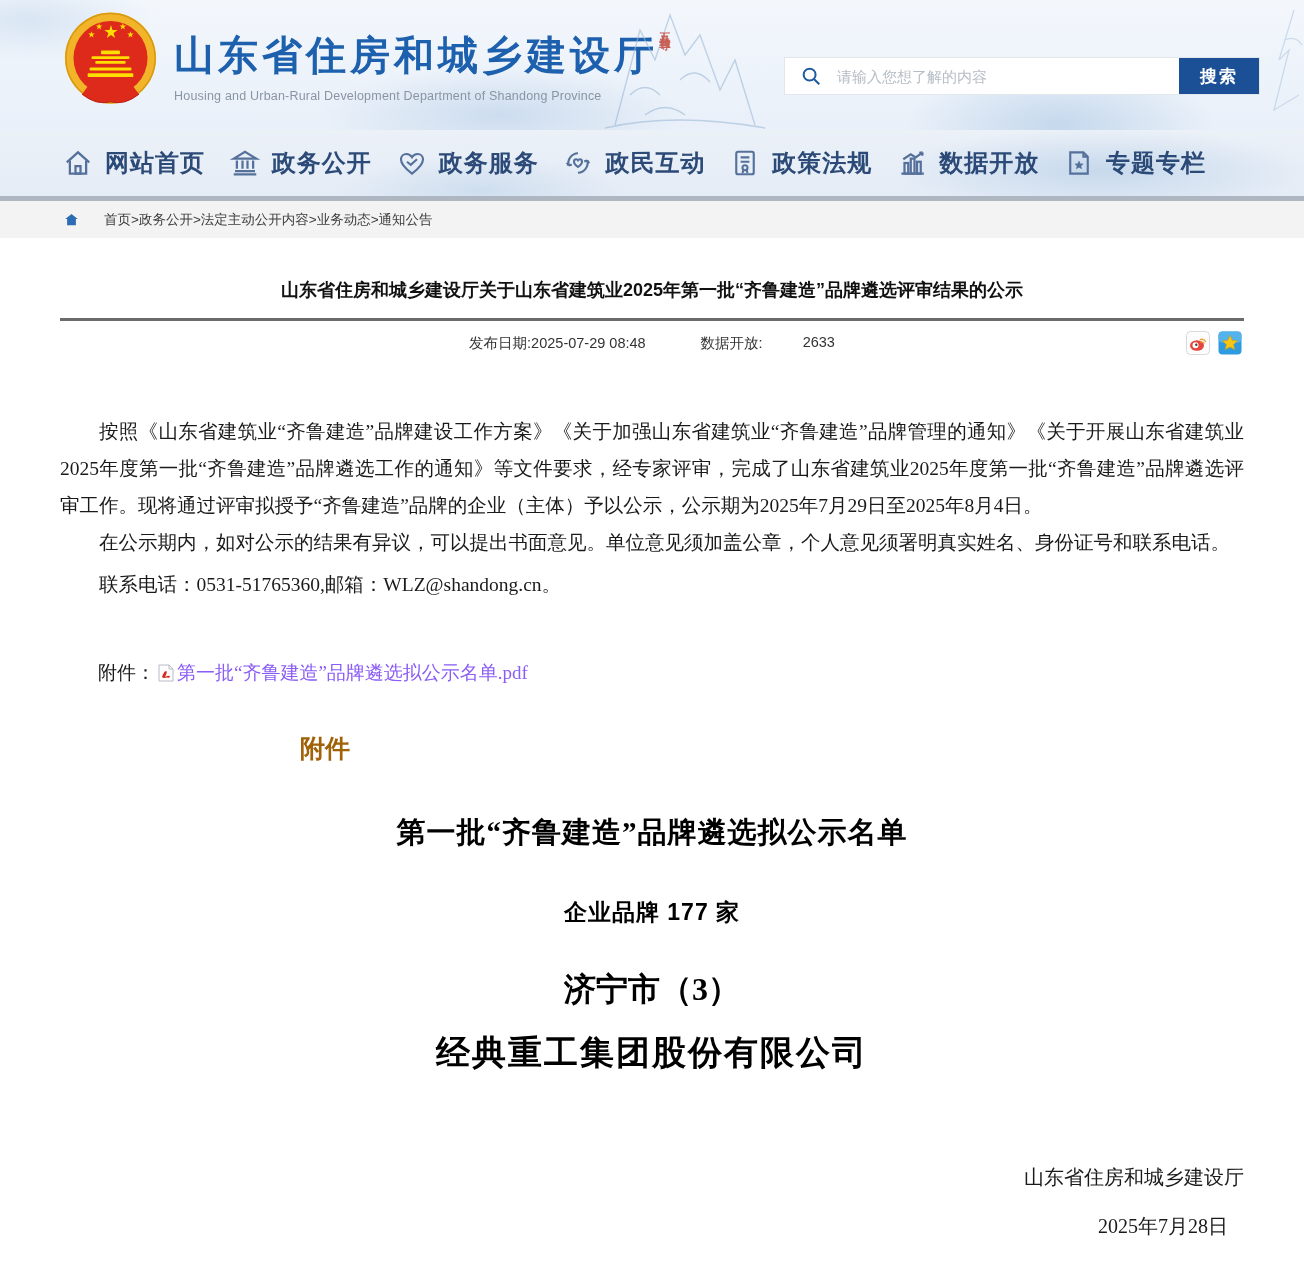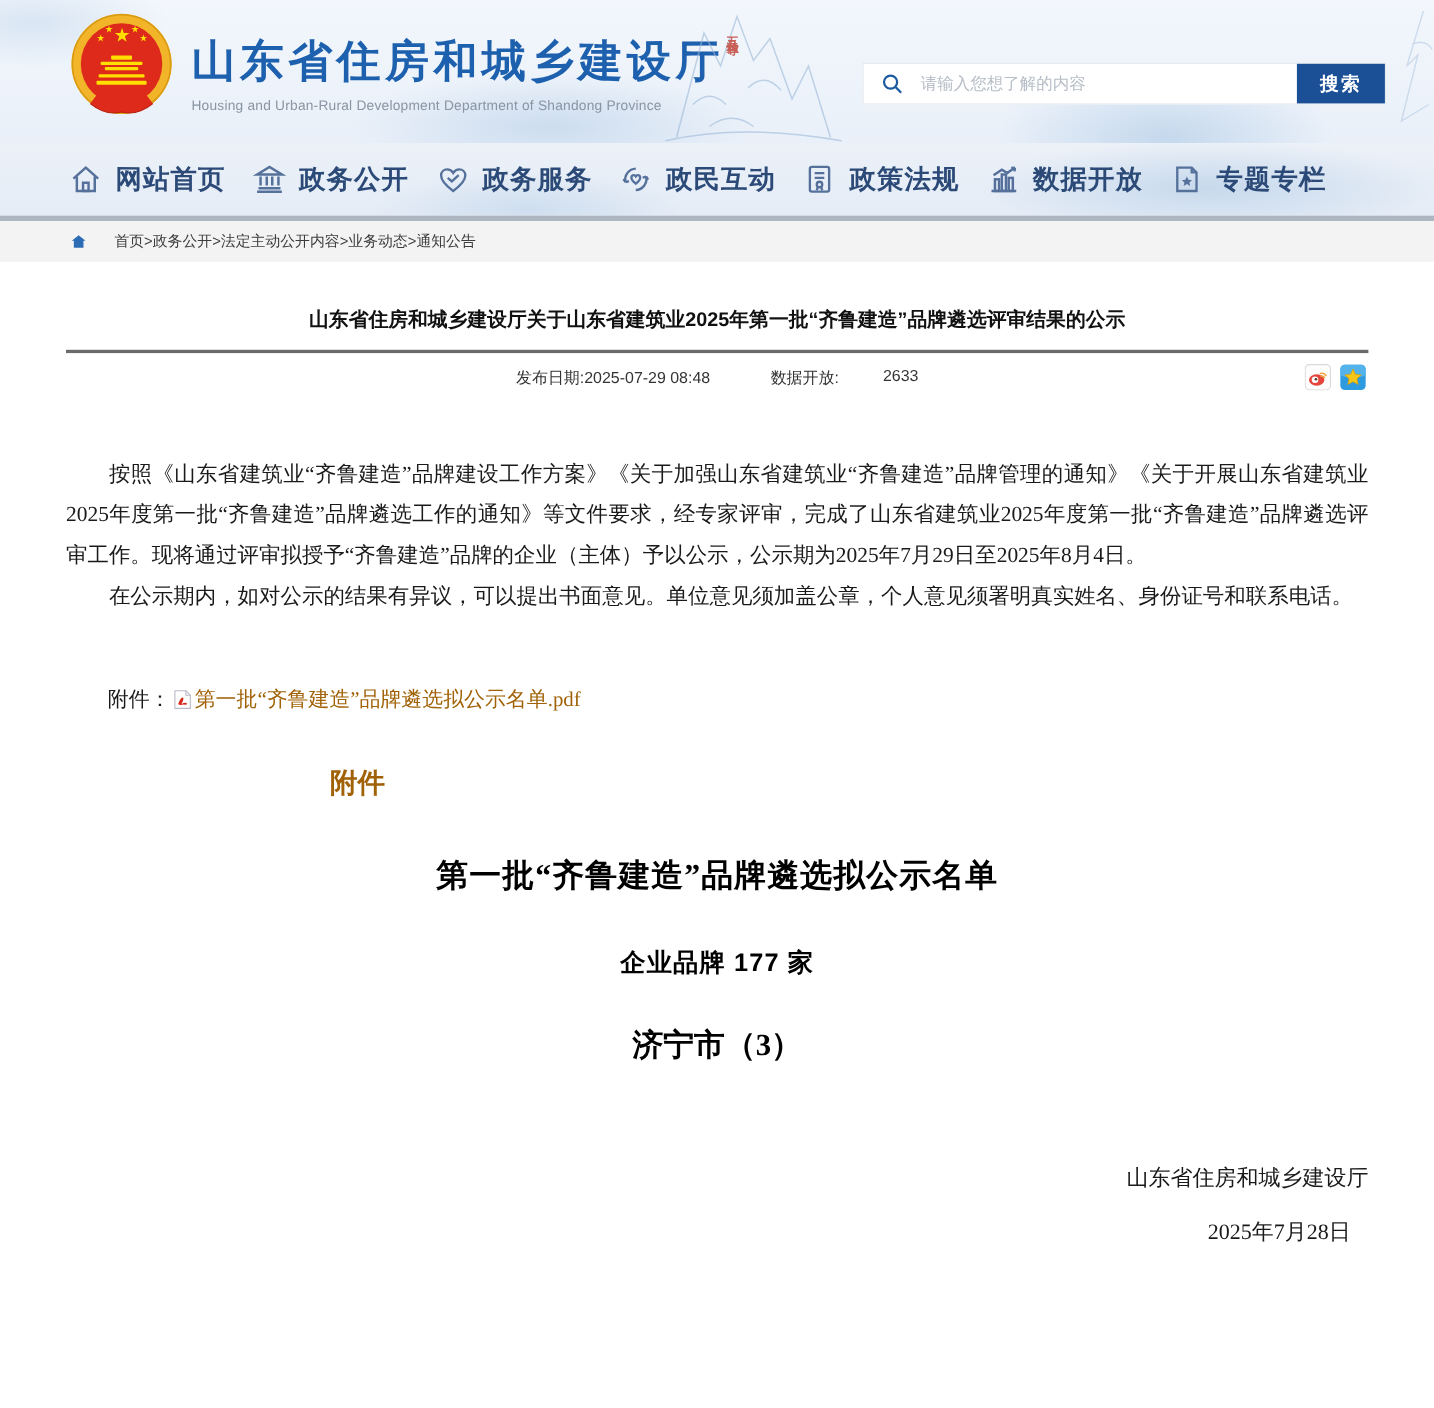--- a/index.html
+++ b/index.html
@@ -80,32 +80,32 @@
   .body-text {
     margin-top:48px; font-family:"Liberation Serif","DejaVu Serif",serif;
     font-size:19.5px; color:#1a1a1a; line-height:37px; text-align:justify;
   }
   .body-text p { text-indent:2em; }
   .contact-line { margin-top:10px; text-indent:2em; font-family:"Liberation Serif","DejaVu Serif",serif; font-size:19.5px; color:#1a1a1a; }
   .attach-line {
     margin-top:62px; padding-left:2em; display:flex; align-items:center; gap:1px;
     font-family:"Liberation Serif","DejaVu Serif",serif; font-size:19px; color:#1a1a1a;
   }
-  .attach-line a { color:#a16207; text-decoration:none; cursor:pointer; }
+  .attach-line a { color:#8b5cf6; text-decoration:none; cursor:pointer; }
   .pdf-icon { width:16px; height:18px; margin:0 2px; }
   
   .doc { margin-top:46px; }
   .doc-label { padding-left:240px; font-size:25px; font-weight:bold; color:#a16207;font-family:Liberation Serif, serif; }
   .doc-title {
     margin-top:48px; text-align:center; font-size:29px; font-weight:bold; color:#000;
     font-family:"Liberation Serif","DejaVu Serif",serif; letter-spacing:1px;
   }
   .doc-sub { margin-top:44px; text-align:center; font-size:23px; font-weight:bold; color:#000; letter-spacing:1px; }
   .doc-city {
-    margin-top:40px; text-align:center; font-size:28px; font-weight:bold; color:#000;
+    margin-top:40px; text-align:center; font-size:32px; font-weight:bold; color:#000;
     font-family:"Liberation Serif","DejaVu Serif",serif;
   }
   .doc-company {
     margin-top:18px; text-align:center; font-size:34px; font-weight:bold; color:#000;
     font-family:"Liberation Serif","DejaVu Serif",serif; letter-spacing:2px;
   }
   .doc-sign {
     margin-top:88px; text-align:right; padding-right:0px; font-size:20px; color:#1a1a1a;
     font-family:"Liberation Serif","DejaVu Serif",serif;
   }
@@ -270,32 +270,34 @@
         <rect x="0.5" y="0.5" width="23" height="11" rx="4" fill="#55b3ec"></rect>
         <path d="M12 4.5 L14.2 9.3 L19.5 9.9 L15.6 13.4 L16.7 18.6 L12 16 L7.3 18.6 L8.4 13.4 L4.5 9.9 L9.8 9.3 Z" fill="#f5c518" stroke="#d99b00" stroke-width="0.6"></path>
       </svg>
     </span>
   </div>
 
   <div class="body-text">
     <p>按照《山东省建筑业“齐鲁建造”品牌建设工作方案》《关于加强山东省建筑业“齐鲁建造”品牌管理的通知》《关于开展山东省建筑业2025年度第一批“齐鲁建造”品牌遴选工作的通知》等文件要求，经专家评审，完成了山东省建筑业2025年度第一批“齐鲁建造”品牌遴选评审工作。现将通过评审拟授予“齐鲁建造”品牌的企业（主体）予以公示，公示期为2025年7月29日至2025年8月4日。</p>
     <p>在公示期内，如对公示的结果有异议，可以提出书面意见。单位意见须加盖公章，个人意见须署明真实姓名、身份证号和联系电话。</p>
   </div>
+  <div class="contact-line">联系电话：0531-51765360,邮箱：WLZ@shandong.cn。</div>
 
   <div class="attach-line">
     <span>附件：</span>
     <svg class="pdf-icon" viewBox="0 0 16 18">
       <path d="M1 1 H11 L15 5 V17 H1 Z" fill="#fff" stroke="#b9b9c9" stroke-width="1"></path>
       <path d="M11 1 V5 H15" fill="none" stroke="#b9b9c9" stroke-width="1"></path>
       <path d="M4 13 Q6 7 8 7 Q10 7 7 13 Q11 11 12 12.5 Q12.5 14 9 13.5 Q5 14.5 4 13 Z" fill="#d7281e"></path>
     </svg>
     <a>第一批“齐鲁建造”品牌遴选拟公示名单.pdf</a>
   </div>
 
   <section class="doc">
     <div class="doc-label">附件</div>
     <h2 class="doc-title">第一批“齐鲁建造”品牌遴选拟公示名单</h2>
     <h3 class="doc-sub">企业品牌 177 家</h3>
     <h3 class="doc-city">济宁市（3）</h3>
+    <h2 class="doc-company">经典重工集团股份有限公司</h2>
     <div class="doc-sign">山东省住房和城乡建设厅</div>
     <div class="doc-date">2025年7月28日</div>
   </section>
 </main>
 
 </body></html>

